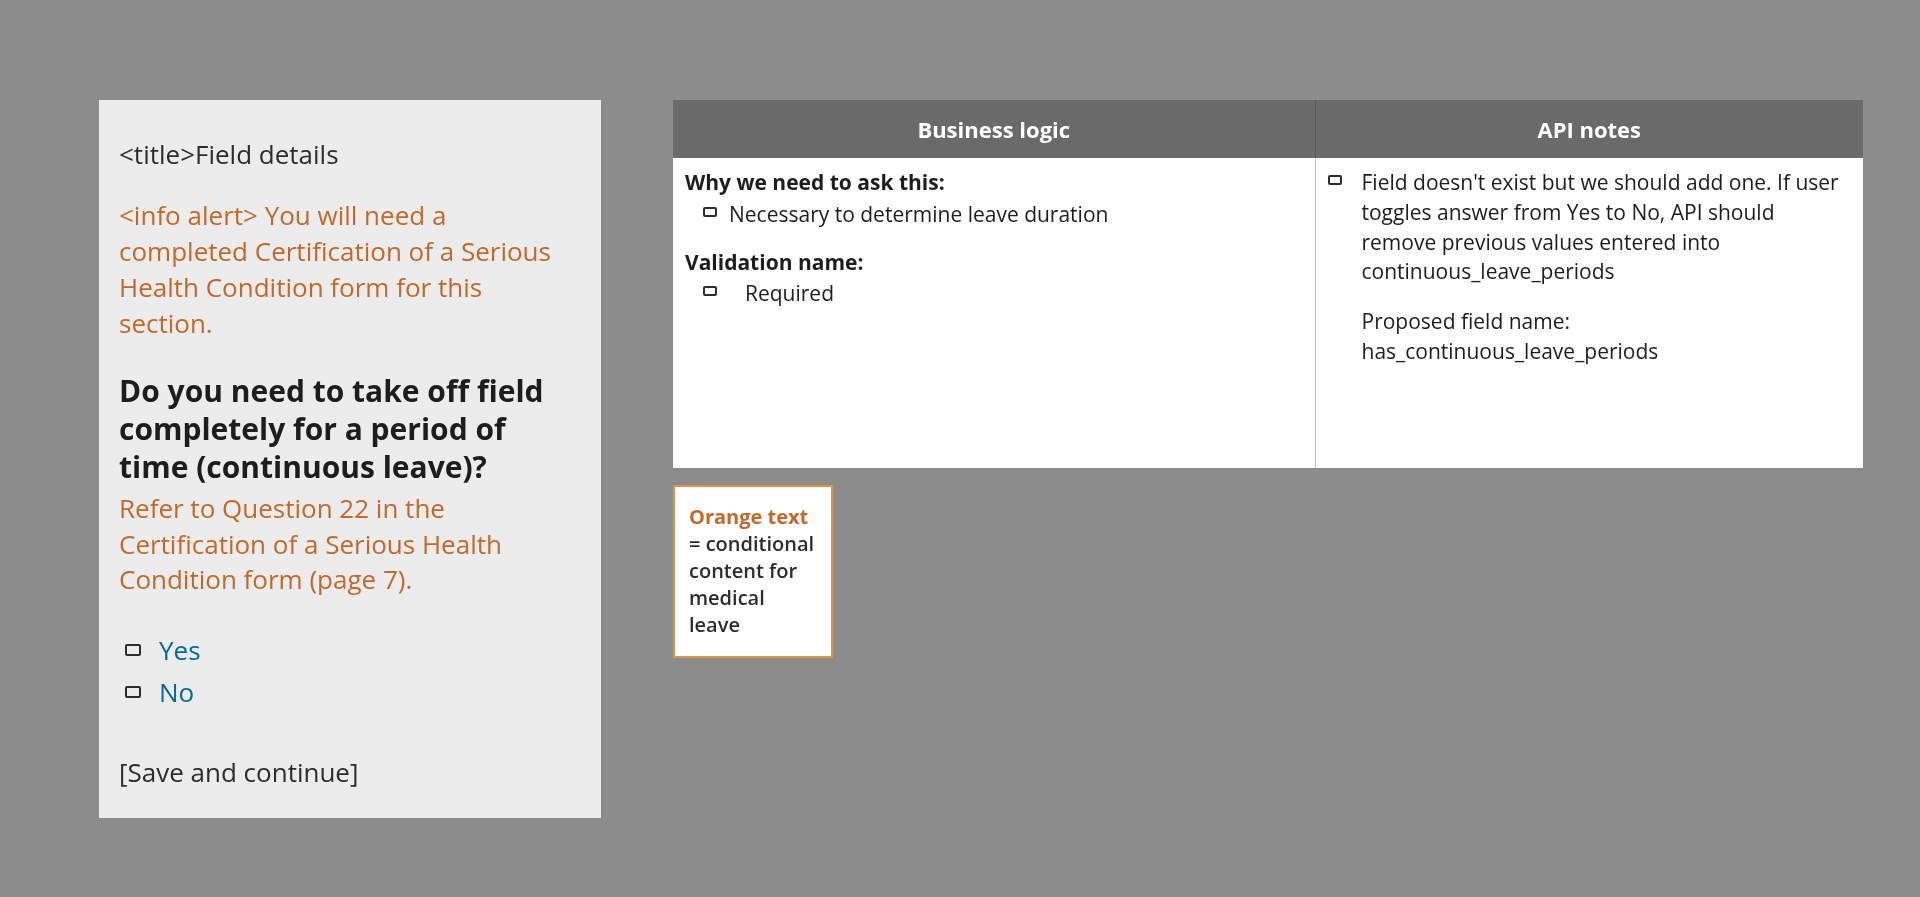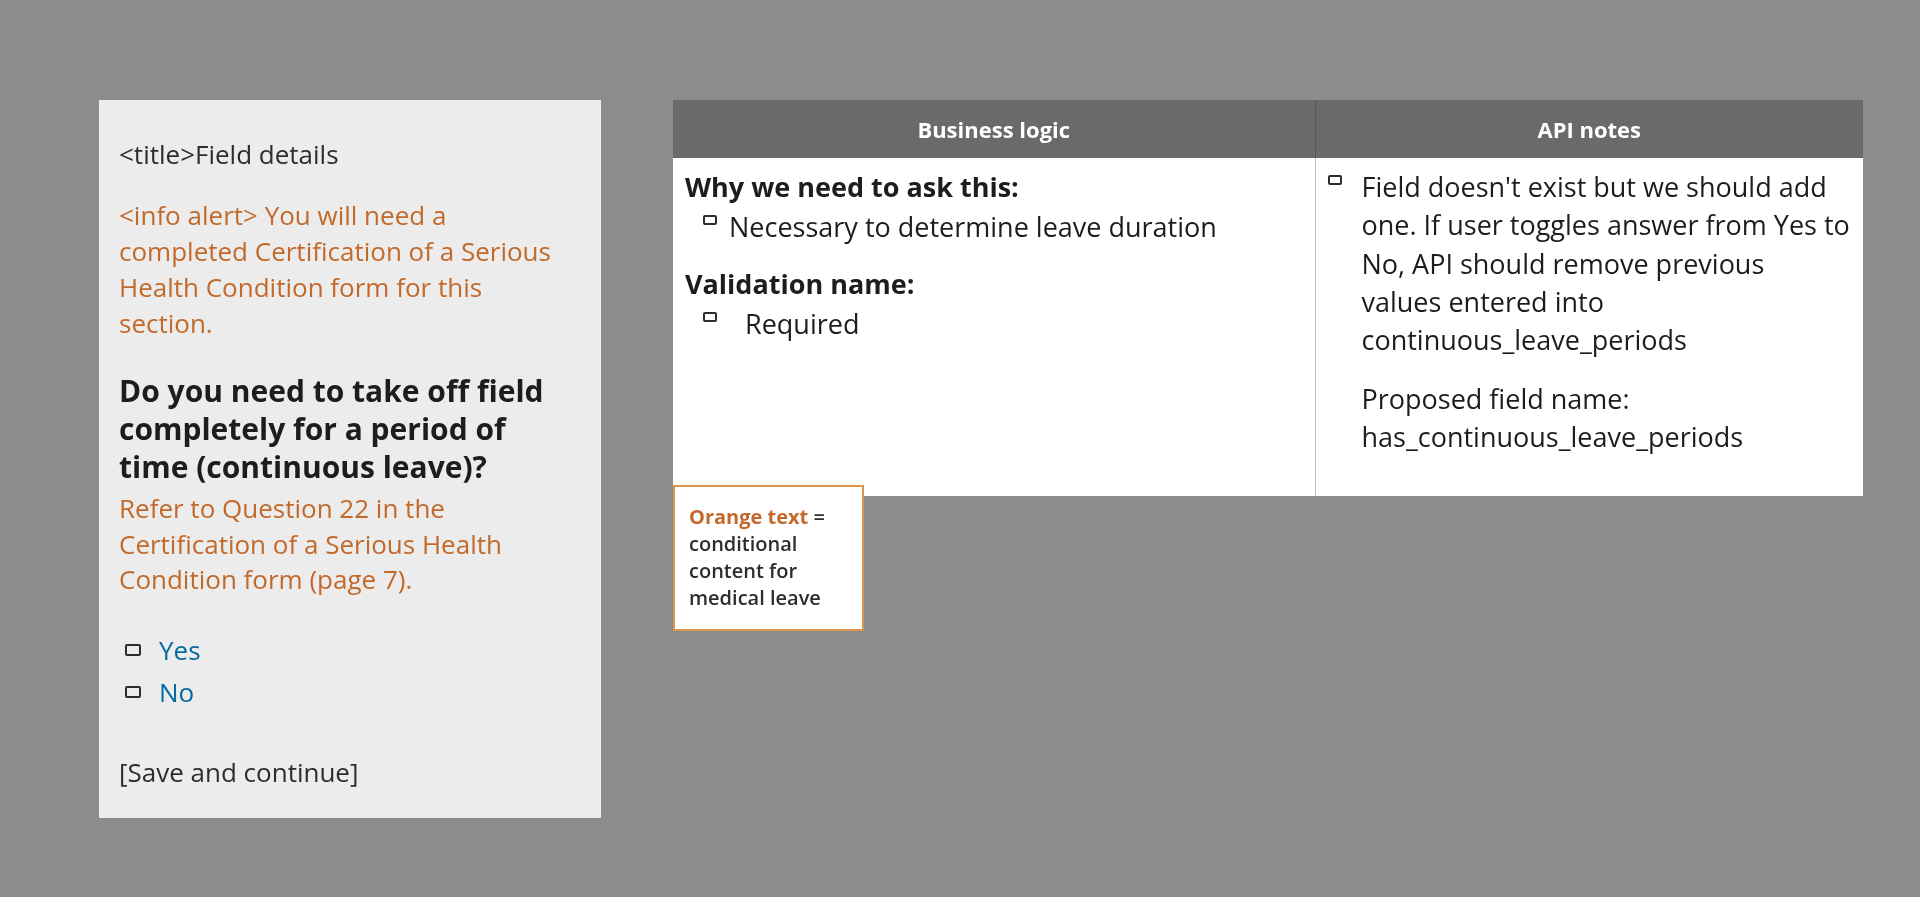--- a/index.html
+++ b/index.html
@@ -97,21 +97,21 @@
     font-weight: 700;
     font-size: 22px;
     padding: 14px 10px;
     border-right: 1px solid #5a5a5a;
     text-align: center;
   }
   .spec-table th:last-child { border-right: none; }
   .spec-table td {
     vertical-align: top;
     padding: 10px 12px 40px 12px;
-    font-size: 27px;
+    font-size: 21px;
     line-height: 1.42;
     color: #1d1d1d;
     border-right: 1px solid #bfbfbf;
     height: 260px;
   }
   .spec-table td:last-child { border-right: none; }
   .col-biz { width: 642px; }
   .col-api { width: 548px; }
 
   .biz-heading {
@@ -142,21 +142,21 @@
   .api-text p {
     margin: 0 0 20px 0;
   }
   .api-text p:last-child { margin-bottom: 0; }
 
   
   .legend {
     position: absolute;
     left: 673px;
     top: 485px;
-    width: 191px;
+    width: 160px;
     background: #ffffff;
     border: 2px solid #d89647;
     box-sizing: border-box;
     padding: 16px 14px 18px 14px;
     font-size: 20px;
     line-height: 1.35;
     color: #2d2d2d;
     font-weight: 600;
   }
   .legend .orange {

